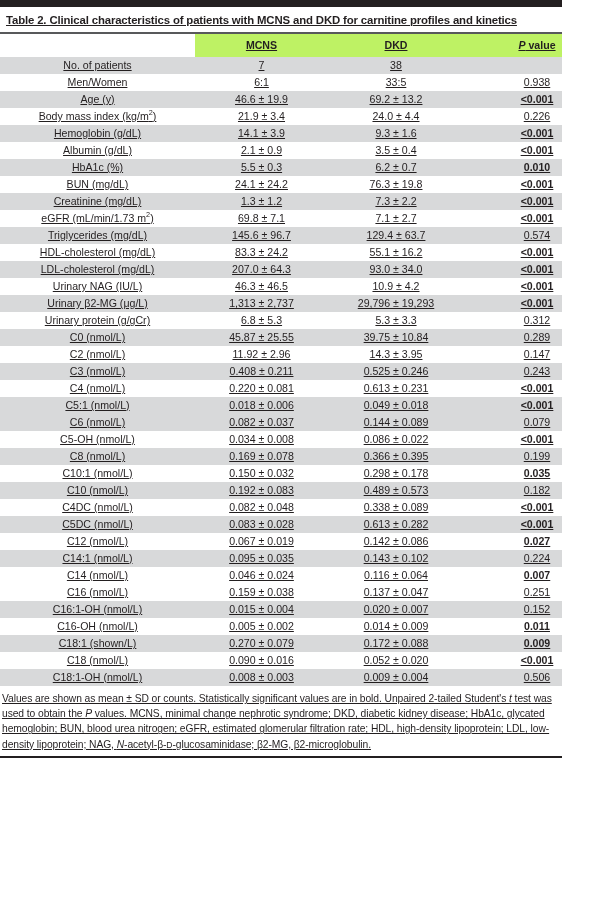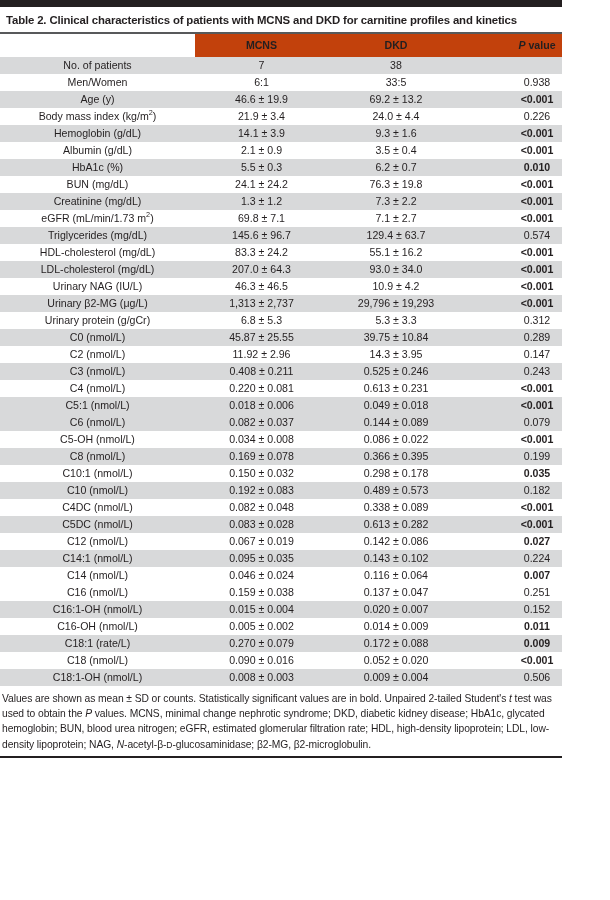--- a/index.html
+++ b/index.html
@@ -14,20 +14,21 @@
     color: #231f20;
     -webkit-font-smoothing: antialiased;
   }
   .page {
     position: relative;
     width: 562px;
     height: 900px;
     box-sizing: border-box;
     background: #ffffff;
     overflow: hidden;
+    text-decoration: underline;
   }
   .top-bar {
     height: 7px;
     background: #231f20;
     width: 100%;
   }
   .title {
     font-size: 11.4px;
     font-weight: bold;
     color: #231f20;
@@ -63,21 +64,21 @@
     font-size: 10.6px;
     text-align: center;
     vertical-align: middle;
     white-space: nowrap;
   }
   table.tbl thead th {
     font-weight: bold;
     font-size: 10.6px;
     height: 23px;
     line-height: 23px;
-    background: #c2410c;
+    background: #bef264;
   }
   table.tbl thead th.blank { background: #ffffff; }
   tr.shade td { background: #d8d9da; }
   tr.plain td { background: #ffffff; }
   td.lab { text-align: center; }
   td.bold, .pbold { font-weight: bold; }
   .ital { font-style: italic; }
   sup {
     font-size: 7.3px;
     vertical-align: super;
@@ -321,21 +322,21 @@
           <td>0.020 ± 0.007</td>
           <td>0.152</td>
         </tr>
         <tr class="plain">
           <td class="lab">C16-OH (nmol/L)</td>
           <td>0.005 ± 0.002</td>
           <td>0.014 ± 0.009</td>
           <td class="bold">0.011</td>
         </tr>
         <tr class="shade">
-          <td class="lab">C18:1 (rate/L)</td>
+          <td class="lab">C18:1 (shown/L)</td>
           <td>0.270 ± 0.079</td>
           <td>0.172 ± 0.088</td>
           <td class="bold">0.009</td>
         </tr>
         <tr class="plain">
           <td class="lab">C18 (nmol/L)</td>
           <td>0.090 ± 0.016</td>
           <td>0.052 ± 0.020</td>
           <td class="bold">&lt;0.001</td>
         </tr>

